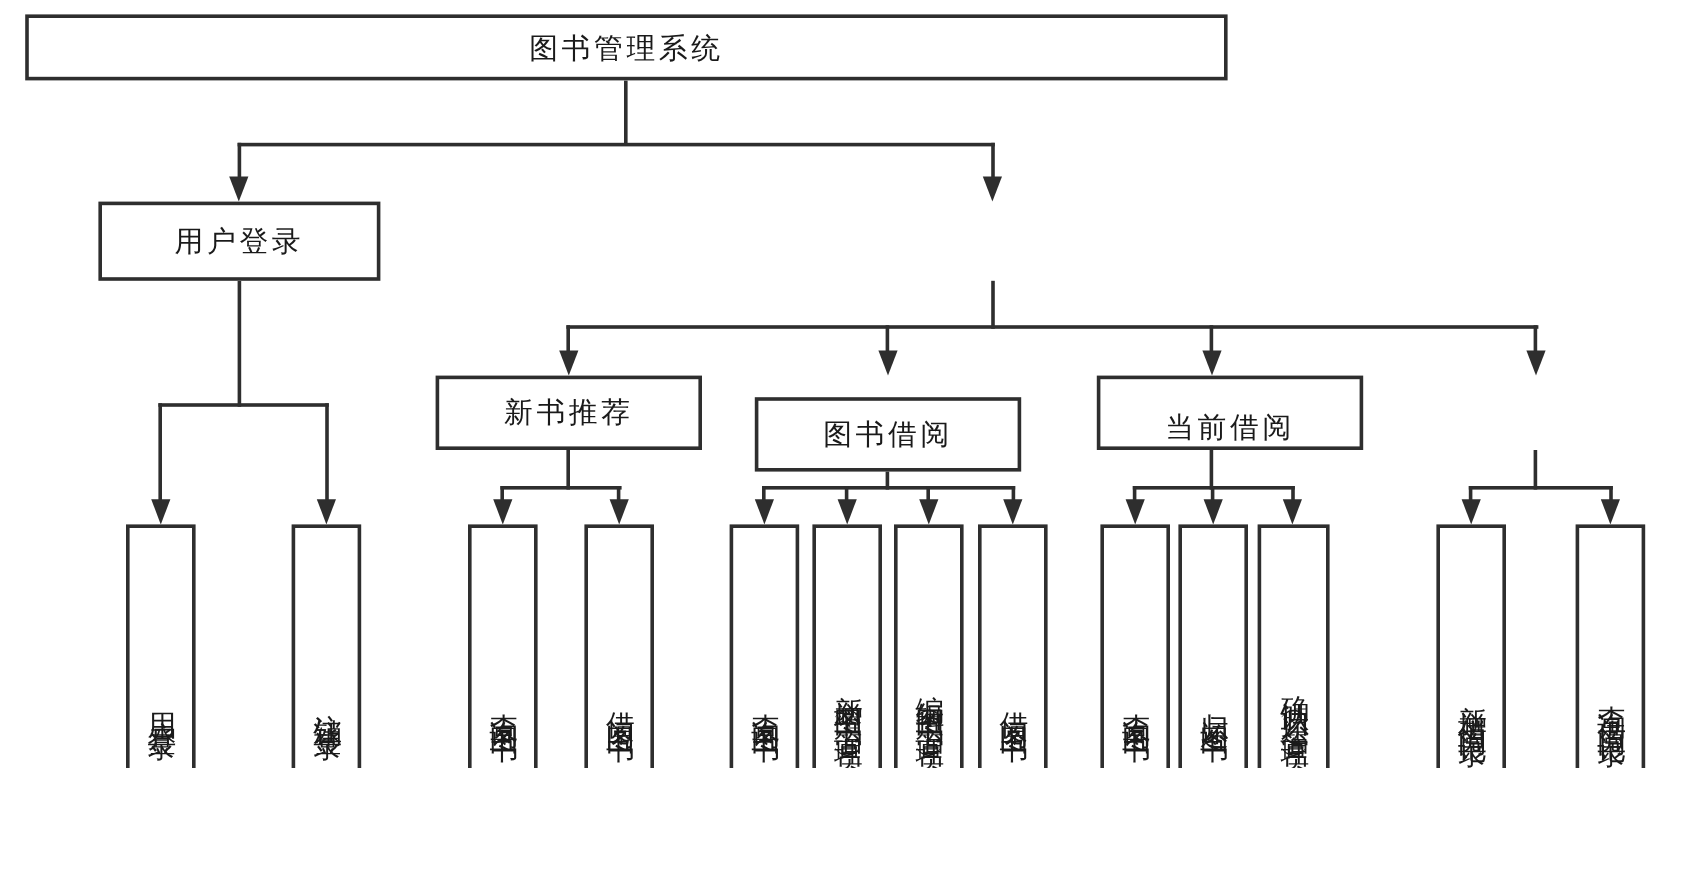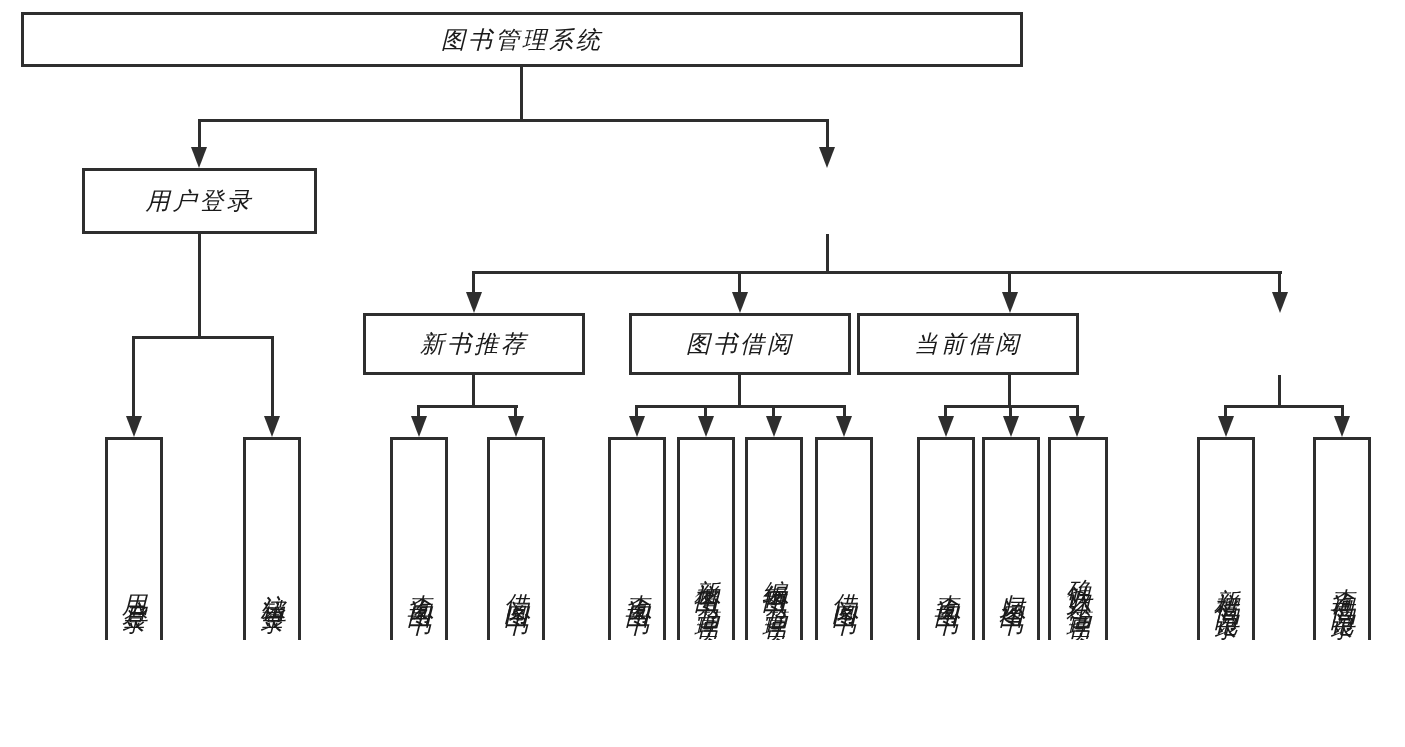--- a/index.html
+++ b/index.html
@@ -4,21 +4,20 @@
 <style>
   html, body { margin: 0; padding: 0; background: #ffffff; }
   #canvas {
     position: relative;
     width: 1405px;
     height: 640px;
     background: #ffffff;
     overflow: hidden;
     font-family: "Liberation Sans", "DejaVu Sans", sans-serif;
     color: #1a1a1a;
-    font-style: italic;
   }
   .node {
     position: absolute;
     box-sizing: border-box;
     border: 3px solid #2e2e2e;
     background: #ffffff;
     display: flex;
     align-items: center;
     justify-content: center;
     z-index: 2;
@@ -97,24 +96,24 @@
   <div class="vline" style="left:738px;  top:271px; height:26px;"></div>
   <div class="arrow" style="left:732px;  top:292px;"></div>
   <div class="vline" style="left:1008px; top:271px; height:26px;"></div>
   <div class="arrow" style="left:1002px; top:292px;"></div>
   <div class="vline" style="left:1278px; top:271px; height:26px;"></div>
   <div class="arrow" style="left:1272px; top:292px;"></div>
 
   <div class="node" style="left:363px;  top:313px; width:222px; height:62px;">
     <span class="hlabel">新书推荐</span>
   </div>
-  <div class="node" style="left:629px;  top:313px; width:222px; height:62px;">
+  <div class="node" style="left:629px;  top:331px; width:222px; height:62px;">
     <span class="hlabel">图书借阅</span>
   </div>
-  <div class="node" style="left:857px;  top:313px; width:222px; height:62px;">
+  <div class="node" style="left:914px;  top:313px; width:222px; height:62px;align-items:flex-end;">
     <span class="hlabel">当前借阅</span>
   </div>
 
   <div class="vline" style="left:472px; top:375px; height:33px;"></div>
   <div class="hline" style="left:417px; top:405px; width:101px;"></div>
   <div class="vline" style="left:417px; top:405px; height:15px;"></div>
   <div class="arrow" style="left:411px; top:416px;"></div>
   <div class="vline" style="left:514px; top:405px; height:15px;"></div>
   <div class="arrow" style="left:508px; top:416px;"></div>
 

